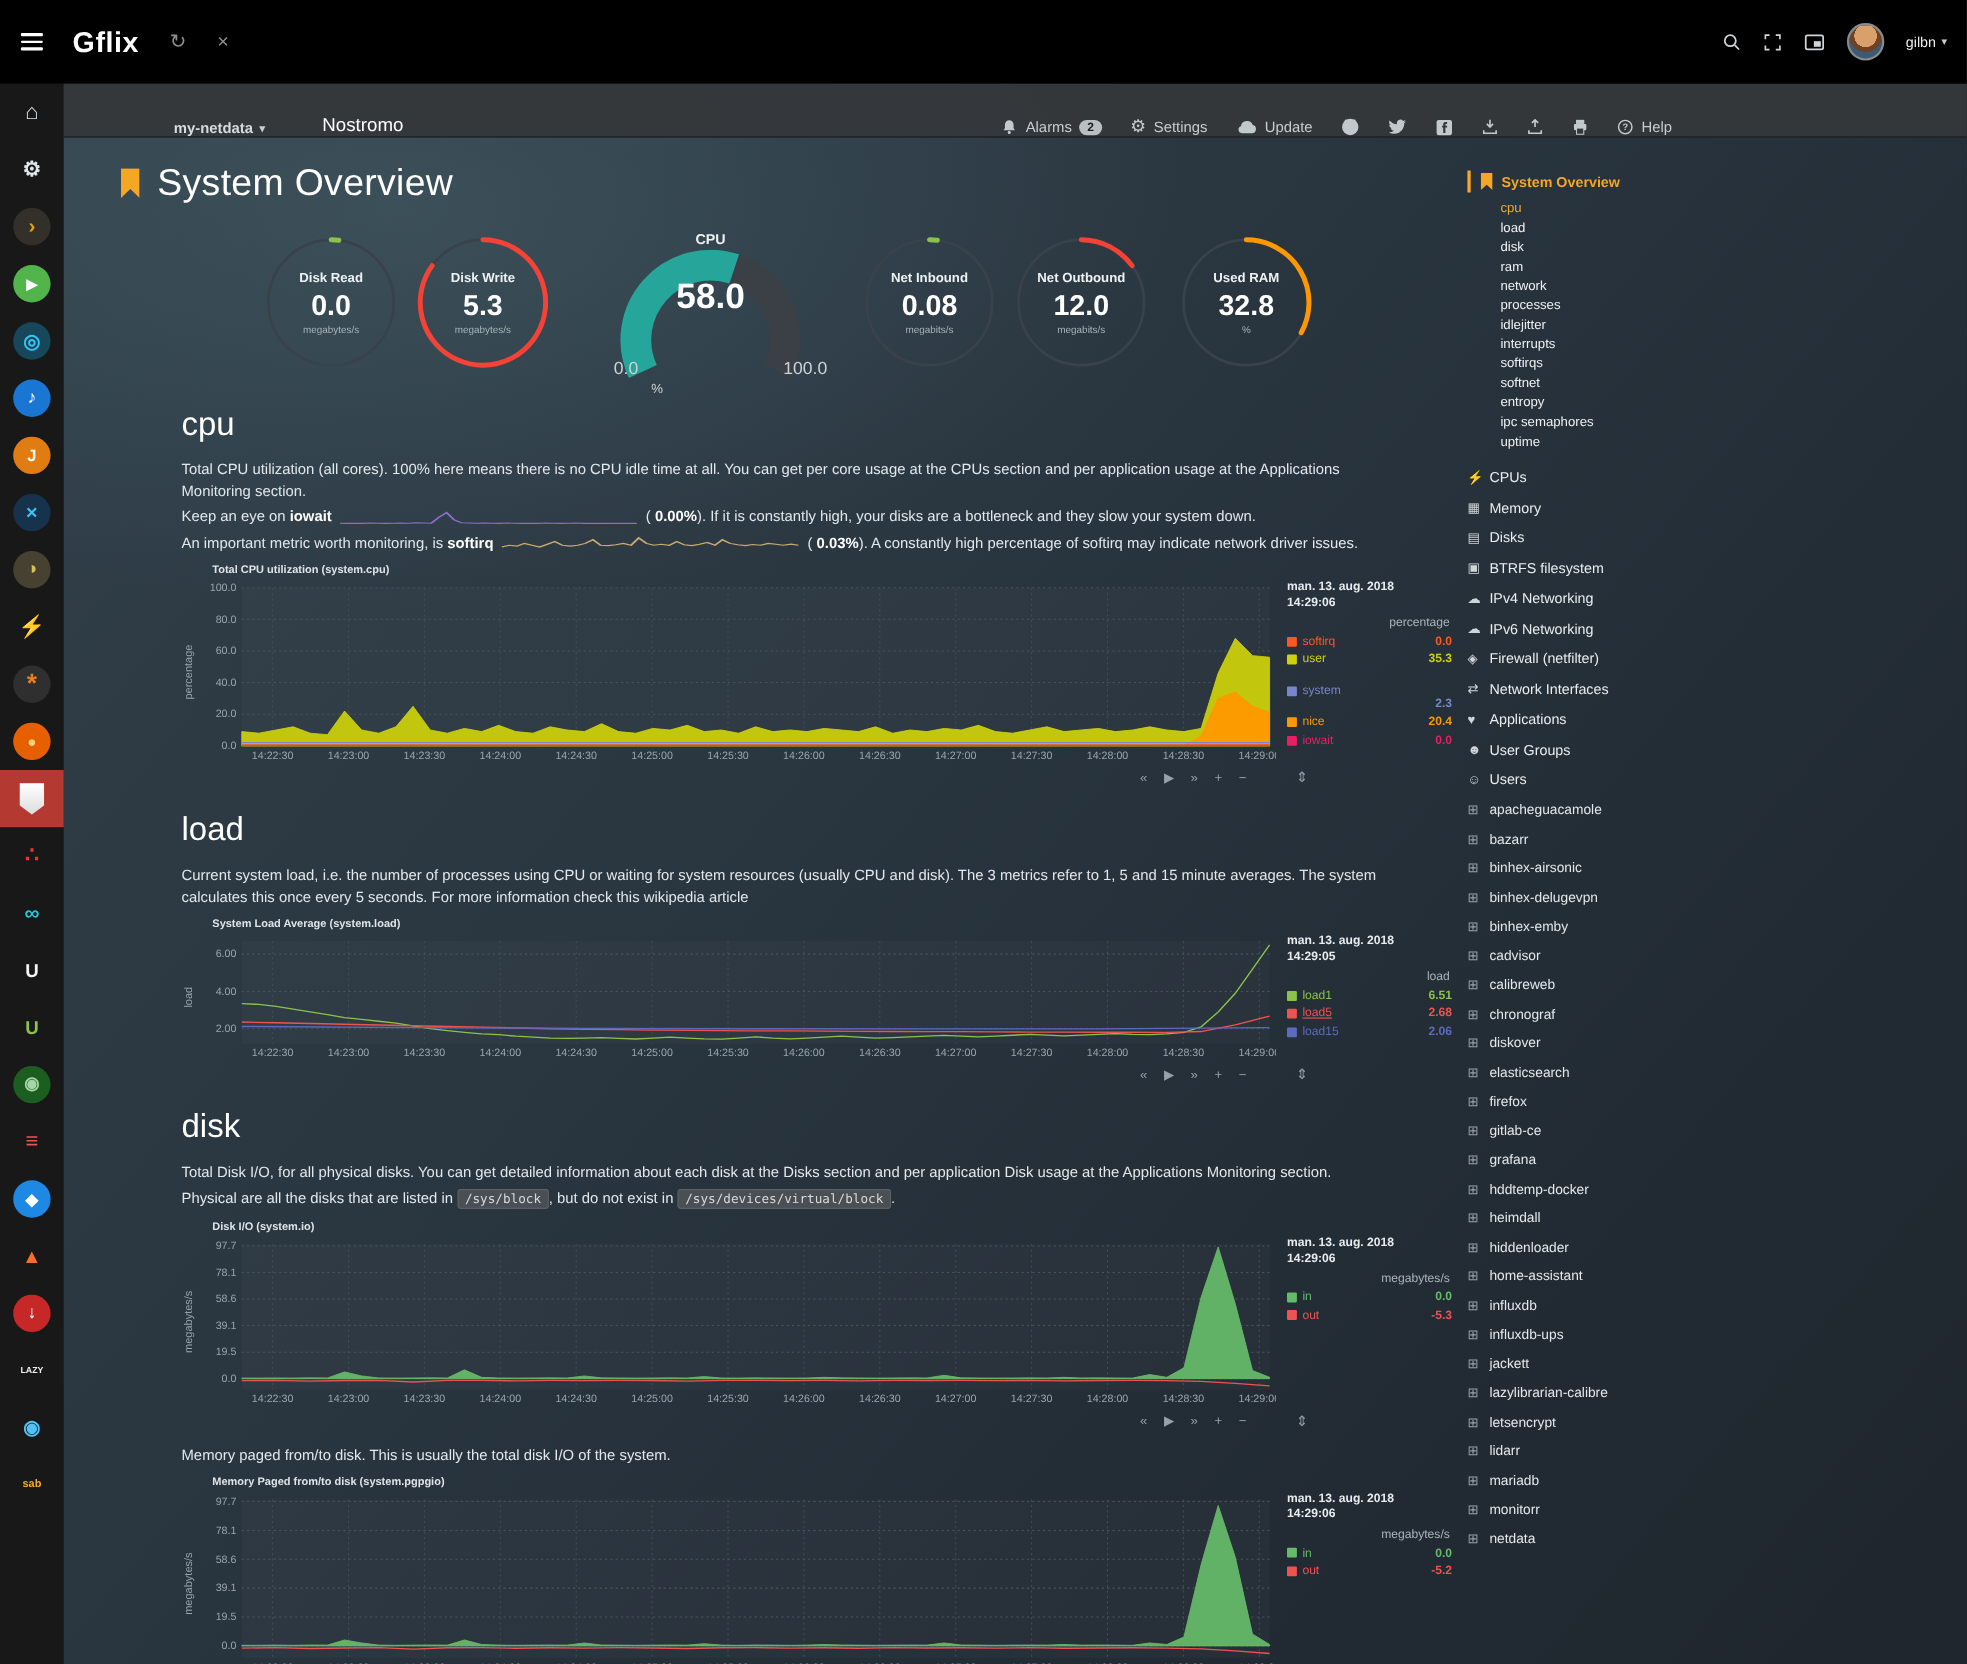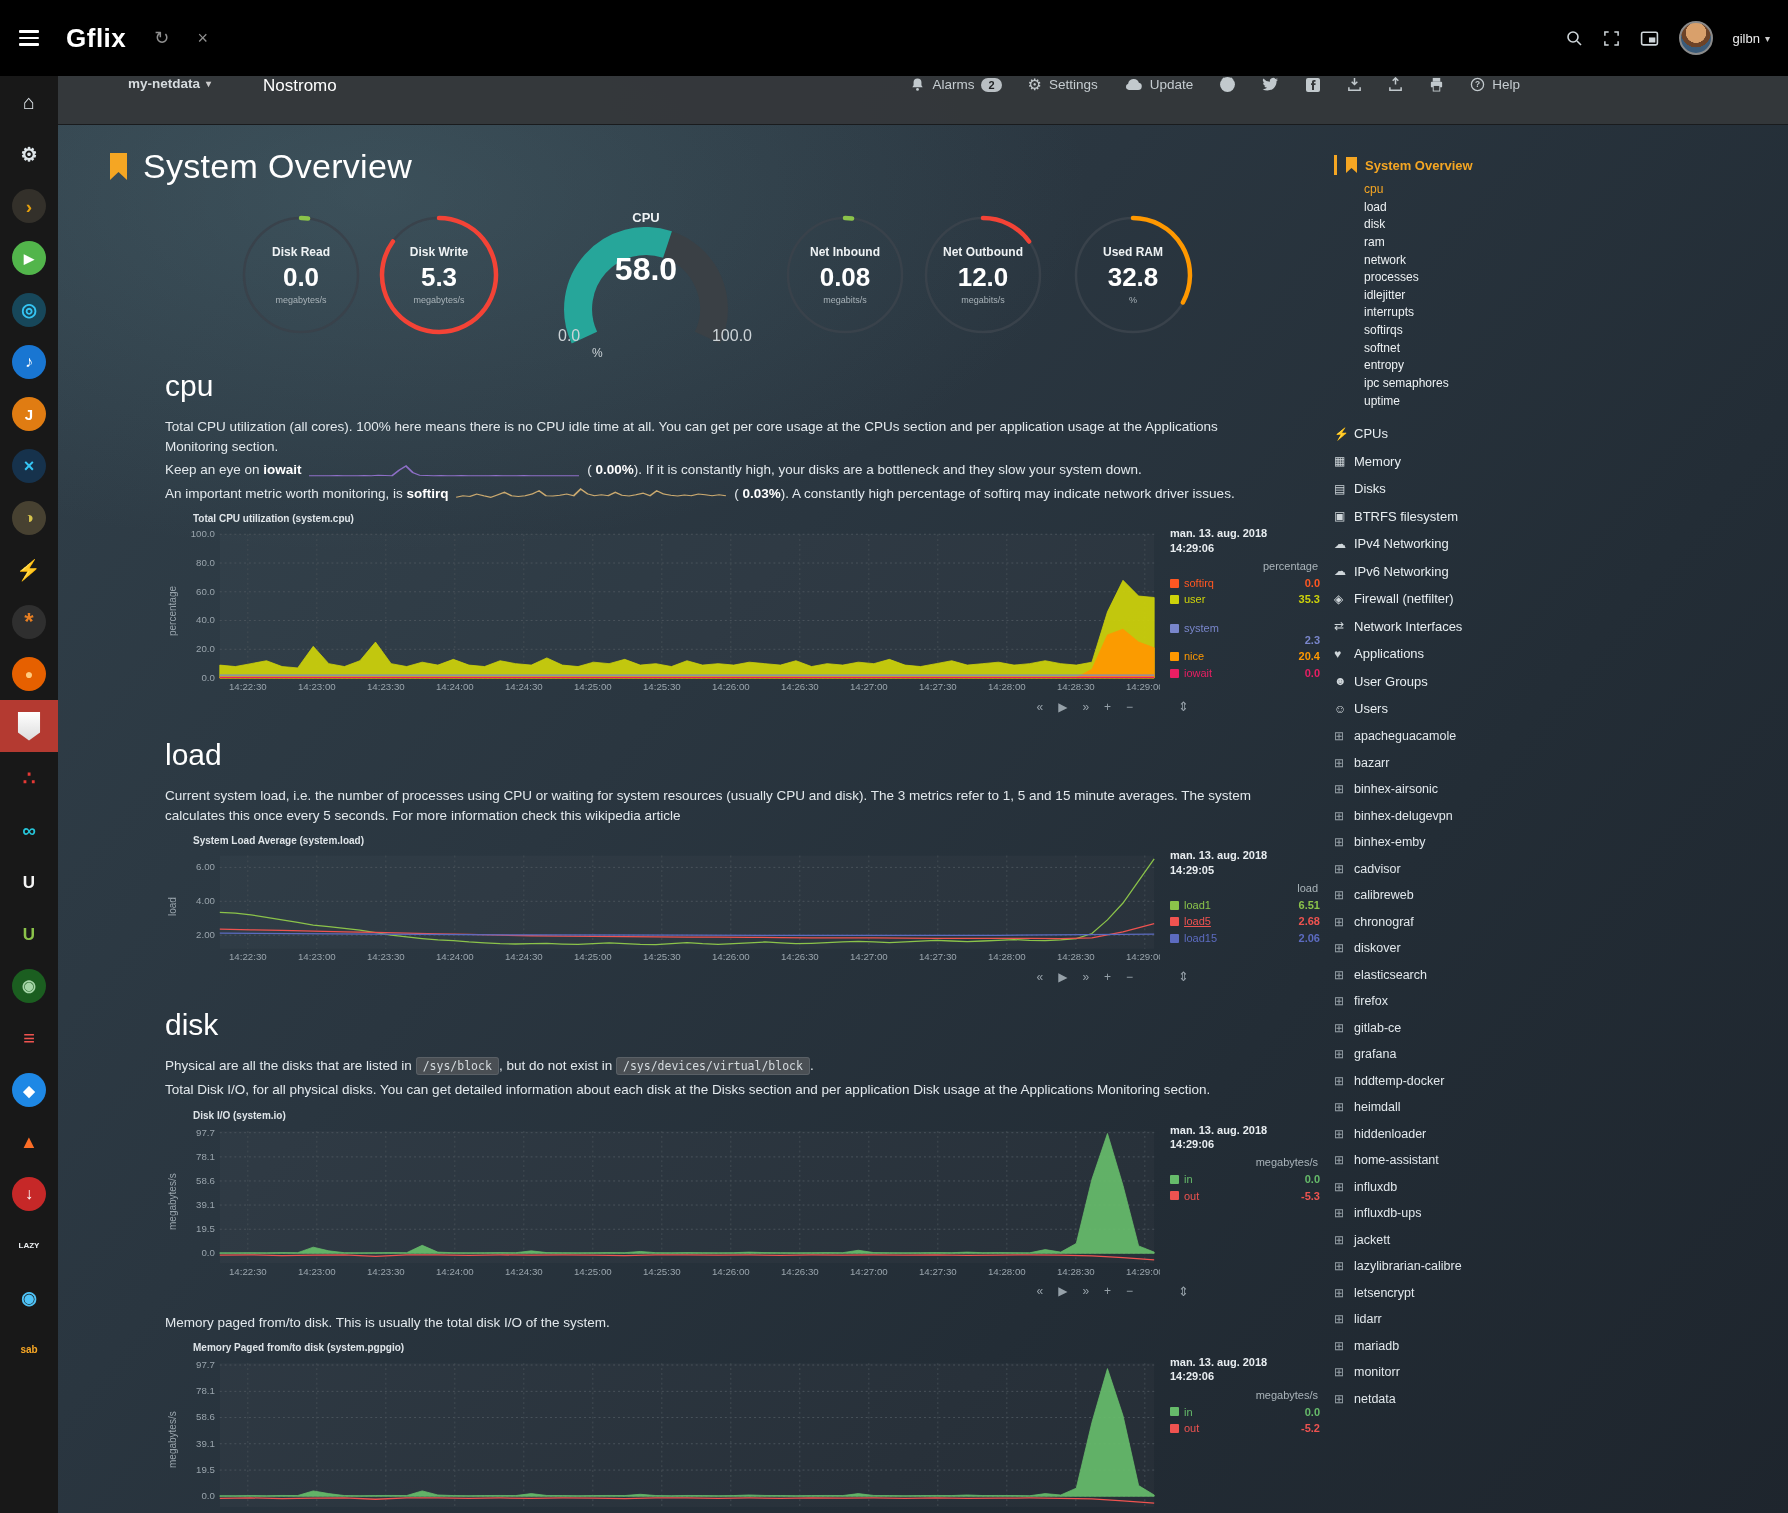--- a/index.html
+++ b/index.html
@@ -25,21 +25,21 @@
   .side-ico{width:34px;height:34px;border-radius:50%;display:flex;align-items:center;justify-content:center;
             font-weight:bold;line-height:1;text-align:center}
   .side-ico.shield{width:24px;height:29px;border-radius:0;background:linear-gradient(#ffffff,#dcdcdc);
             clip-path:polygon(50% 100%,4% 72%,4% 0,96% 0,96% 72%)}
   
   .content{flex:1;position:relative;overflow:hidden;
      background:
        radial-gradient(1200px 600px at 18% 8%,rgba(90,125,135,.30),rgba(0,0,0,0) 60%),
        linear-gradient(130deg,#31404a 0%,#2a3640 38%,#232d36 68%,#1e252d 100%)}
   .nd-nav{height:48px;background:rgba(52,55,58,.96);border-bottom:1px solid #191b1d;
-          display:flex;align-items:flex-start;padding-left:70px;font-size:13.5px;color:#c6cdd1}
+          display:flex;align-items:flex-end;padding-left:100px;font-size:13.5px;color:#c6cdd1}
   .nd-host{display:flex;align-items:center;gap:6px;cursor:pointer;color:#d6dbde;font-weight:bold}
   .nd-server{margin-left:52px;font-size:17px;color:#fff}
   .nd-right{margin-left:auto;display:flex;align-items:center;gap:26px;margin-right:268px}
   .nd-item{display:flex;align-items:center;gap:7px;cursor:pointer;white-space:nowrap}
   .nd-item svg{display:block}
   .badge{background:#b9bfc3;color:#1d1f21;font-size:11px;font-weight:bold;border-radius:9px;padding:1px 7px}
   .gear-glyph{font-size:16px;color:#c2c9cd;line-height:1}
   .nd-body{display:flex;height:calc(100% - 49px)}
   .main{width:1262px;flex:none;box-sizing:border-box;padding:16px 0 0 52px}
   
@@ -593,24 +593,24 @@
             <span>«</span>
             <span>▶</span>
             <span>»</span>
             <span>+</span>
             <span>−</span>
             <span class="tb-resize">⇕</span>
           </div>
         </div>
 
         <h2>disk</h2>
+        <p class="desc">Total Disk I/O, for all physical disks. You can get detailed information about each disk at the Disks section and per application Disk usage at the Applications Monitoring section.</p>
         <p class="desc">
           <span>Physical are all the disks that are listed in </span><span class="chip">/sys/block</span><span>, but do not exist in </span><span class="chip">/sys/devices/virtual/block</span><span>.</span>
         </p>
-        <p class="desc">Total Disk I/O, for all physical disks. You can get detailed information about each disk at the Disks section and per application Disk usage at the Applications Monitoring section.</p>
 
         <div class="chartblock">
           <div class="cb-title">Disk I/O (system.io)</div>
           <div class="cb-row">
             <div class="rot">megabytes/s</div>
             <svg width="1010" height="158" viewBox="0 0 1010 158">
                 <rect x="42" y="6" width="962" height="136" fill="rgba(255,255,255,0.025)"></rect>
                 <line x1="42" x2="1004" y1="7.6523364485981205" y2="7.6523364485981205" stroke="#4a545c" stroke-width="1" stroke-dasharray="2,3"></line>
                 <text x="37" y="10.65233644859812" text-anchor="end" fill="#9aa5ad" font-size="10">97.7</text>
                 <line x1="42" x2="1004" y1="32.56448598130841" y2="32.56448598130841" stroke="#4a545c" stroke-width="1" stroke-dasharray="2,3"></line>

